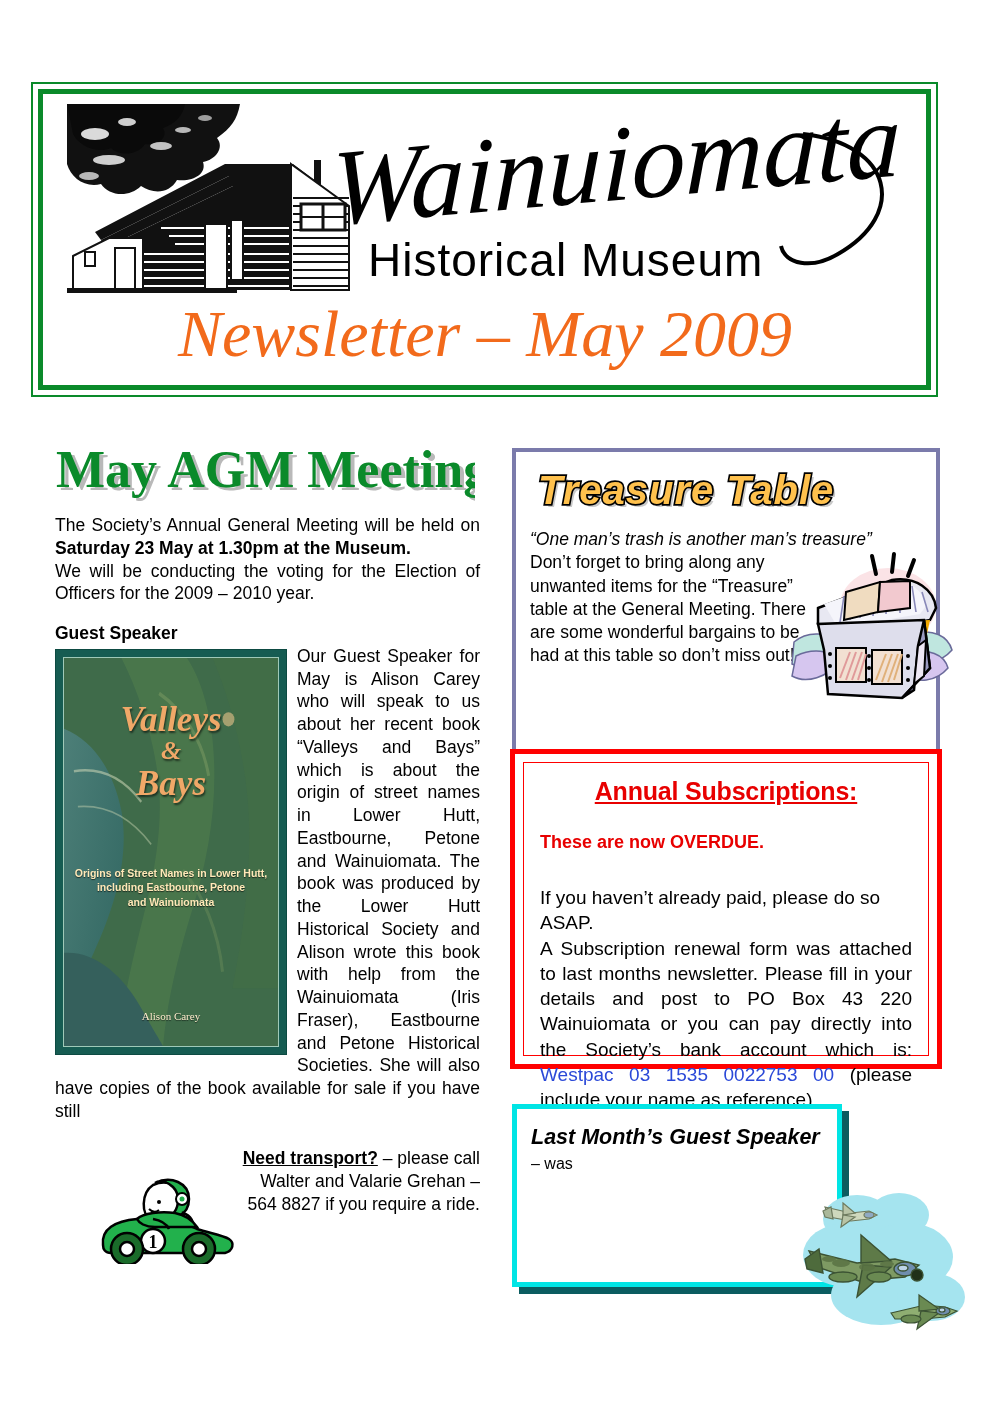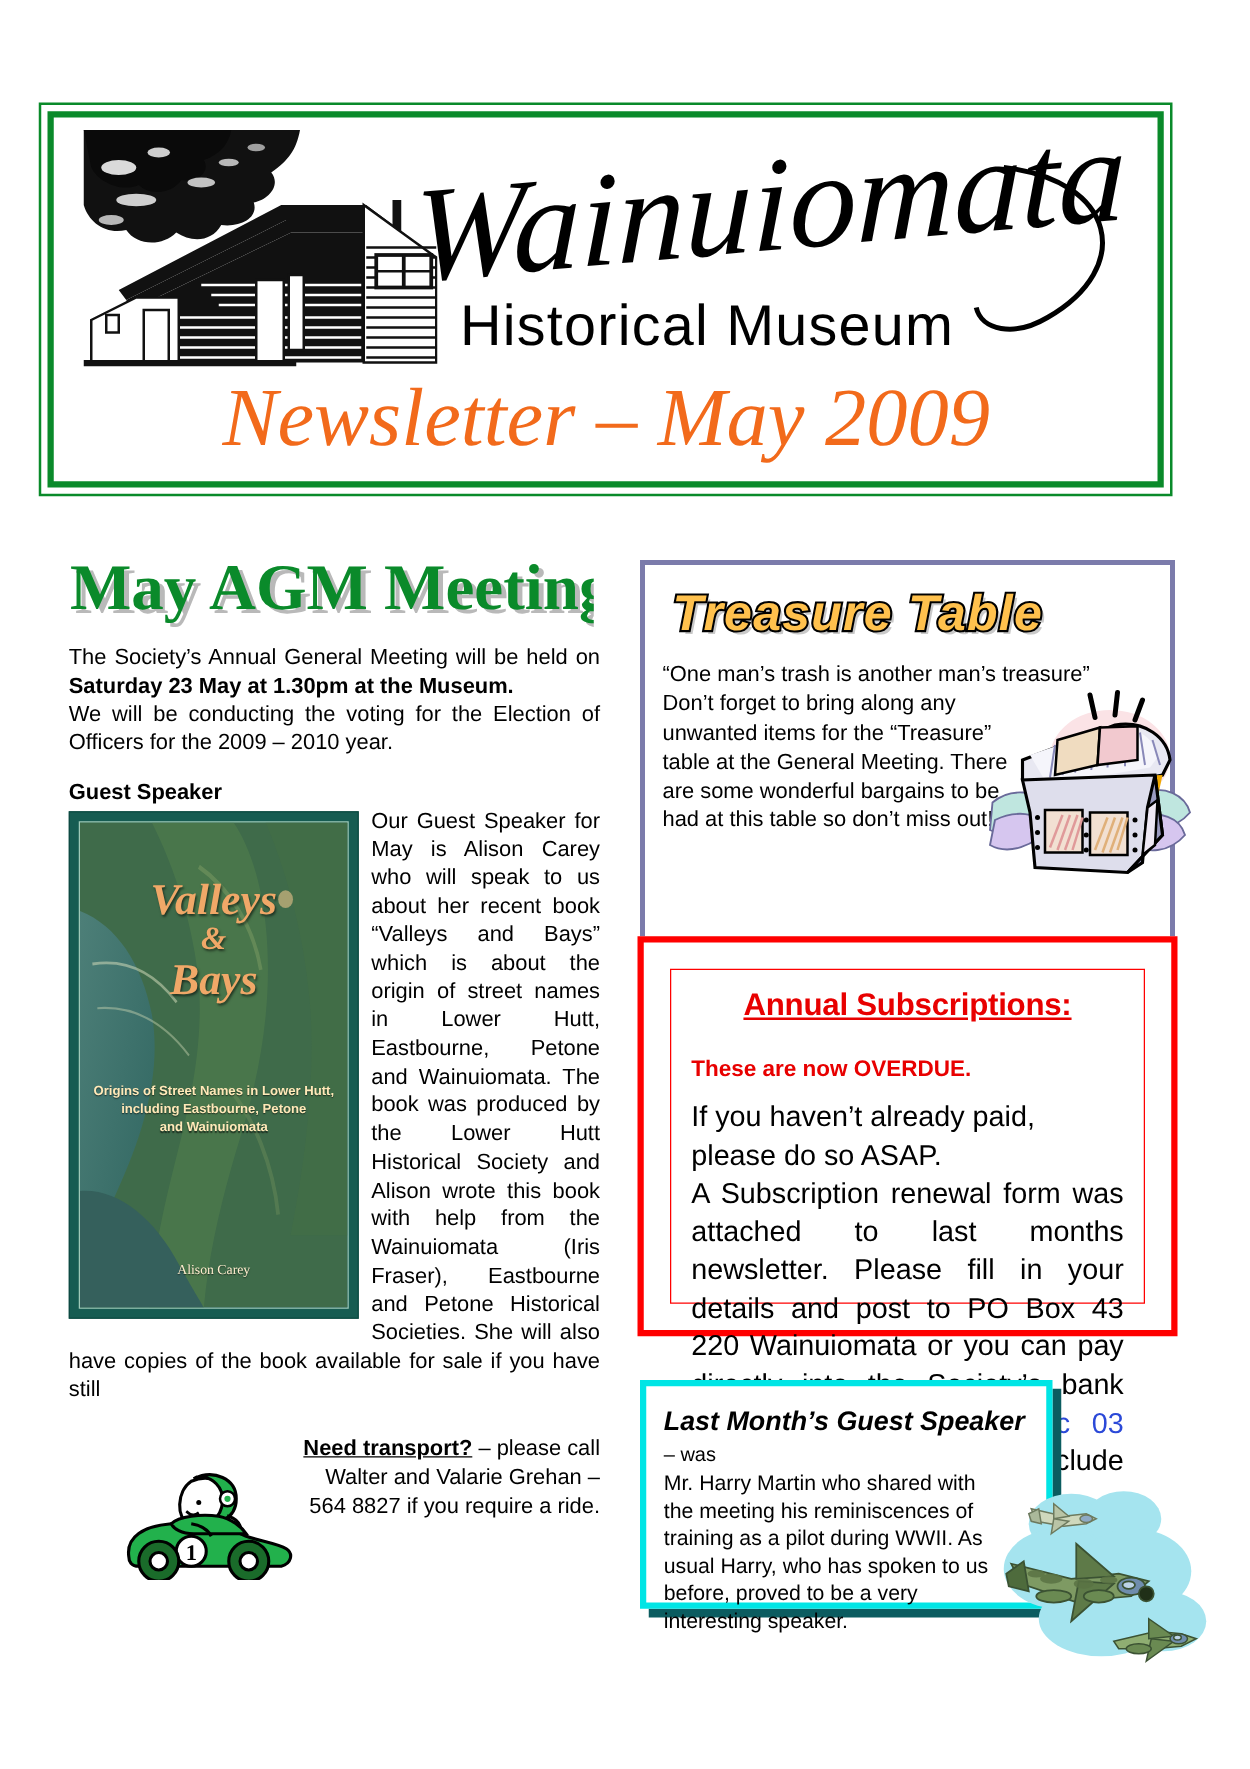--- a/index.html
+++ b/index.html
@@ -140,33 +140,33 @@
   }
   .treasure-title{ margin:12px 0 2px 12px; }
   .treasure-title svg{ display:block; }
   .treasure-body{
     position:relative;
     margin:4px 0 0 14px;
     width:285px;
     font-size:17.5px;
     line-height:1.33;
   }
-  .treasure-quote{ white-space:nowrap;margin-top:12px; }
+  .treasure-quote{ font-style:italic; white-space:nowrap;margin-top:12px; }
   .chest-art{
     position:absolute; left:268px; top:98px; width:172px; height:152px;
     z-index:5;
   }
   .chest-art svg{ display:block; width:100%; height:100%; }
 
   
   .subs-box{
     position:absolute; left:510px; top:749px; width:432px; height:320px;
     border:5px solid #ff0000;
     background:#fff;
-    padding:21px;
+    padding:8px;
   }
   .subs-inner{
     width:100%; height:100%;
     border:1px solid #ff0000;
     padding:14px 16px;
   }
   .subs-h1{
     text-align:center;
     font-size:25px;
     font-weight:bold;
@@ -175,22 +175,22 @@
     letter-spacing:-0.2px;
   }
   .subs-h2{
     text-align:left;
     font-size:18px;
     font-weight:bold;
     color:#e80000;
     margin-top:26px;
   }
   .subs-body{
-    margin-top:12px;
-    font-size:23px;
+    margin-top:32px;
+    font-size:19px;
     line-height:1.33;
     text-align:justify;
   }
   .subs-body .first{ text-align:left; }
   .bank{ color:#2b49d8; }
 
   
   .last-box{
     position:absolute; left:512px; top:1104px; width:330px; height:183px;
     border:5px solid #00e5e5;
@@ -484,21 +484,20 @@
     <div class="subs-body">
       <div class="first">If you haven’t already paid, please do so ASAP.</div>
       <div><span>A Subscription renewal form was attached to last months newsletter. Please fill in your details and post to PO Box 43 220 Wainuiomata or you can pay directly into the Society’s bank account which is: </span><span class="bank">Westpac 03 1535 0022753 00</span><span> (please include your name as reference)</span></div>
     </div>
   </div>
 </div>
 
 <div class="last-box">
   <div class="last-pad">
     <div class="last-h"><span>Last Month’s Guest Speaker</span><span class="tail"> – was</span></div>
-    <div class="last-body">Mr. Harry Martin who shared with the meeting his reminiscences of training as a pilot during WWII. As usual Harry, who has spoken to us before, proved to be a very interesting speaker.</div>
   </div>
 </div>
 
 <div class="jets-art">
   <svg viewBox="0 0 172 150" xmlns="http://www.w3.org/2000/svg">
     <g fill="#a5e4ef">
       <ellipse cx="62" cy="34" rx="34" ry="24"></ellipse>
       <ellipse cx="104" cy="30" rx="30" ry="22"></ellipse>
       <ellipse cx="52" cy="70" rx="44" ry="32"></ellipse>
       <ellipse cx="112" cy="72" rx="46" ry="34"></ellipse>

